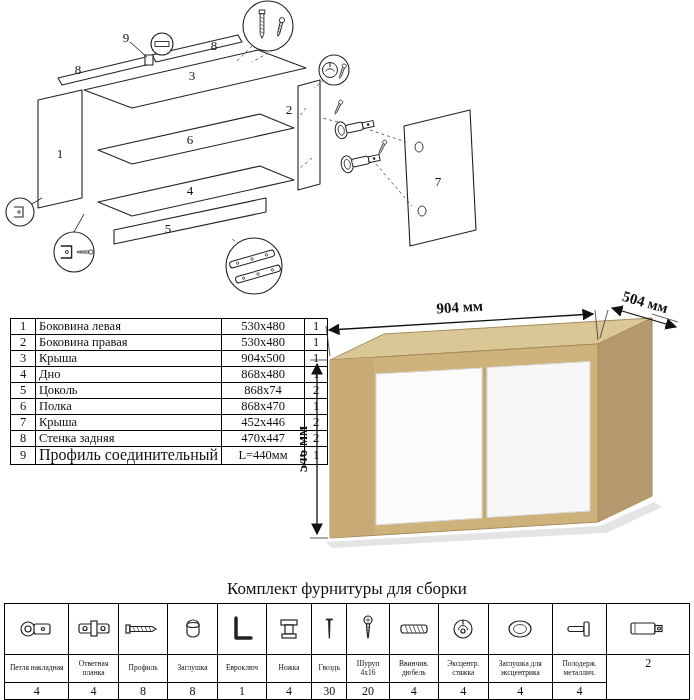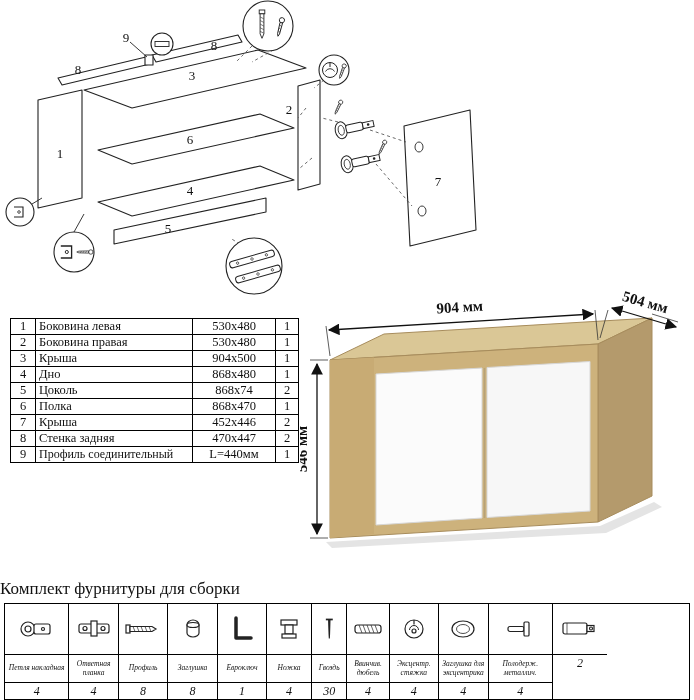--- a/index.html
+++ b/index.html
@@ -15,36 +15,36 @@
   .plbl{font-family:"Liberation Serif","DejaVu Serif",serif;font-size:13px;fill:#111;text-anchor:middle;}
 
   
   .parts{position:absolute;left:10px;top:318px;border-collapse:collapse;
          font-size:12.5px;line-height:1.05;}
   .parts td{border:1px solid #000;height:15px;padding:0 3px;white-space:nowrap;}
   .parts .c-num{width:18px;text-align:center;}
   .parts .c-name{width:150px;}
   .parts .c-size{width:76px;text-align:center;margin-top:48px;}
   .parts .c-qty{width:16px;text-align:center;}
-  .parts .small{font-size:12px;}
+  .parts .small{font-size:16px;}
 
   
   .render{position:absolute;left:300px;top:280px;}
   .dimtxt{font-family:"Liberation Serif","DejaVu Serif",serif;font-size:15px;font-weight:bold;
           fill:#111;text-anchor:middle;}
   .dimline{stroke:#111;stroke-width:1.3;fill:none;}
   .extline{stroke:#333;stroke-width:0.8;fill:none;}
 
   
-  .hw-title{position:absolute;left:0;top:579px;width:694px;text-align:left;
+  .hw-title{position:absolute;left:0;top:579px;width:694px;text-align:center;
             font-size:17px;}
   .hw-table{position:absolute;left:4px;top:603px;width:684px;
             display:grid;
             grid-template-columns:1.3fr 1fr 1fr 1fr 1fr 0.9fr 0.72fr 0.85fr 1fr 1fr 1.3fr 1.1fr 1.65fr;
-            border:1.5px solid #000;font-style:italic;}
+            border:1.5px solid #000;}
   .hw-col{display:flex;flex-direction:column;border-right:1px solid #000;min-width:0;}
   .hw-col:last-child{border-right:none;}
   .hw-icon{height:50px;border-bottom:1px solid #000;display:flex;align-items:center;justify-content:center;}
   .hw-name{height:27px;border-bottom:1px solid #000;display:flex;align-items:center;justify-content:center;
            text-align:center;font-size:7.5px;line-height:1.1;padding:0 1px;overflow:hidden;}
   .hw-qty{height:16px;display:flex;align-items:center;justify-content:center;font-size:12px;}
   .hwic{stroke:#222;stroke-width:1.2;fill:#fff;}
   .hwic .nf{fill:none;}
   .hwic .tick{stroke-width:0.7;}
 </style>
@@ -348,20 +348,32 @@
       <div class="hw-icon">
         <svg width="40" height="40" viewBox="0 0 40 40" class="hwic">
           <line x1="16" y1="9" x2="24" y2="9" stroke-width="2"></line>
           <path d="M19.2 9 h1.6 l-0.5 17 l-0.3 5 l-0.3 -5 Z" fill="#222"></path>
         </svg>
       </div>
       <div class="hw-name">Гвоздь</div>
       <div class="hw-qty">30</div>
     </div>
 
+    <div class="hw-col">
+      <div class="hw-icon">
+        <svg width="40" height="40" viewBox="0 0 40 40" class="hwic">
+          <circle cx="20" cy="11" r="4"></circle>
+          <path class="tick nf" d="M17.5 11 h5 M20 8.5 v5"></path>
+          <path d="M18.4 15 h3.2 l-1 11 l-0.6 3.5 l-0.6 -3.5 Z"></path>
+          <path class="tick nf" d="M18.6 17.5 l2.8 1.5 M18.7 20.5 l2.6 1.4 M18.9 23.5 l2.2 1.2"></path>
+        </svg>
+      </div>
+      <div class="hw-name">Шуруп 4x16</div>
+      <div class="hw-qty">20</div>
+    </div>
 
     <div class="hw-col">
       <div class="hw-icon">
         <svg width="40" height="40" viewBox="0 0 40 40" class="hwic">
           <rect x="7" y="16" width="26" height="8" rx="2.5"></rect>
           <path class="tick nf" d="M11 16 l3 8 M15 16 l3 8 M19 16 l3 8 M23 16 l3 8 M27 16 l3 8"></path>
         </svg>
       </div>
       <div class="hw-name">Ввинчив. дюбель</div>
       <div class="hw-qty">4</div>

